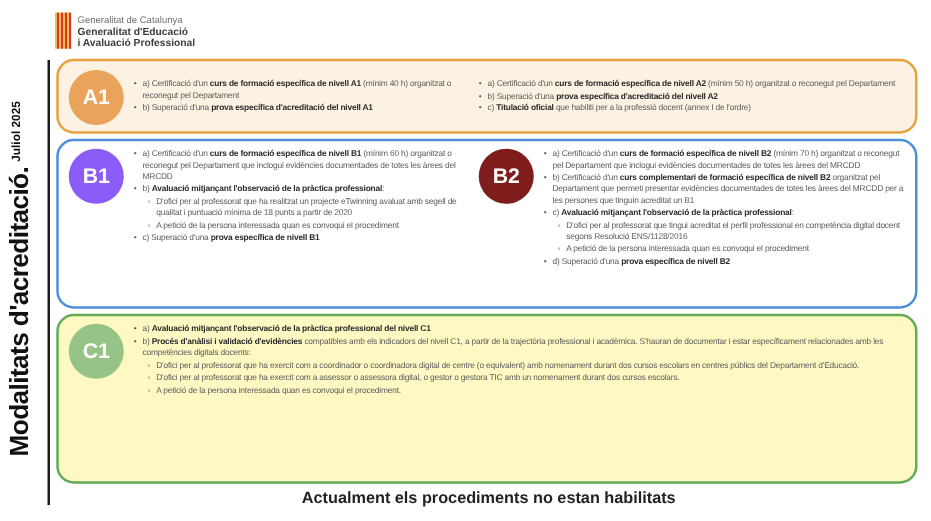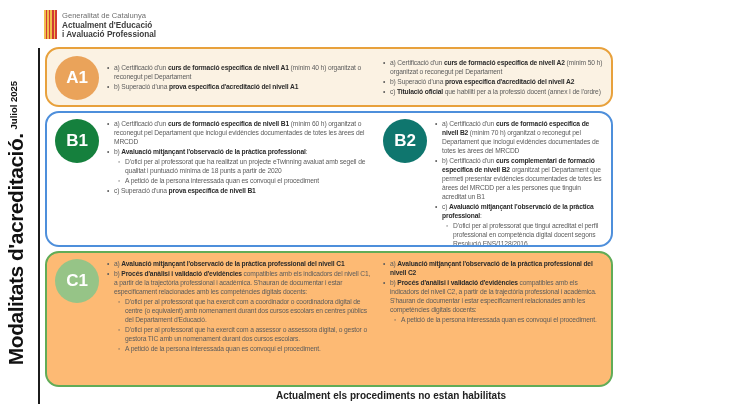--- a/index.html
+++ b/index.html
@@ -15,50 +15,50 @@
   .org .l2,.org .l3{font-weight:bold;color:#3c3c3c;font-size:8.2px;}
   .order{position:absolute;right:10px;top:17px;font-size:11.5px;font-weight:bold;color:#111;}
   
   .vwrap{position:absolute;left:-6px;top:48px;width:44px;height:350px;
     display:flex;align-items:center;justify-content:center;}
   .vtext{transform:rotate(-90deg);white-space:nowrap;font-weight:bold;color:#111;
     font-size:21px;letter-spacing:-0.5px;}
   .vtext .small{font-size:9.5px;letter-spacing:0;vertical-align:6px;margin-left:4px;}
   .vrule{position:absolute;left:38px;top:48px;width:2px;height:356px;background:#1c1c1c;}
   
-  .content{position:absolute;left:45px;top:47px;width:568px;}
+  .content{position:absolute;left:45px;top:47px;width:689px;}
   .row{box-sizing:border-box;border:2px solid #999;border-radius:14px;
     display:flex;padding:4px 8px 4px 8px;overflow:hidden;margin-bottom:4px;}
   .row.h-a{height:60px;}
   .row.h-b{height:136px;}
   .row.h-c{height:136px;}
   .col{display:flex;gap:8px;box-sizing:border-box;}
   .col1{flex:0 0 316px;}
   .col2{flex:1;padding-left:12px;}
   .row.center .col{align-items:center;}
   .badge{flex:0 0 44px;width:44px;height:44px;border-radius:50%;
     display:flex;align-items:center;justify-content:center;
     color:#fff;font-weight:bold;font-size:17px;margin-top:2px;}
   .list{flex:1;padding-top:2px;}
   .item{display:flex;margin:1px 0;font-size:6.7px;line-height:1.34;letter-spacing:-0.15px;color:#5c5c5c;}
   .item .bullet{flex:0 0 7px;color:#5c5c5c;}
   .item.sub{padding-left:11px;}
   .item .b{font-weight:bold;color:#2b2b2b;}
   
   .footnote{position:absolute;left:45px;top:390px;width:692px;text-align:center;
-    font-size:10px;font-weight:bold;color:#222;}
+    font-size:13px;font-weight:bold;color:#222;}
 </style>
 </head>
 <body>
 
 <div class="hdr">
   <div class="flag"></div>
   <div class="org">
     <div class="l1">Generalitat de Catalunya</div>
-    <div class="l2">Actualment d'Educació</div>
+    <div class="l2">Generalitat d'Educació</div>
     <div class="l3">i Avaluació Professional</div>
   </div>
 </div>
 
 <div class="vwrap">
   <div class="vtext">
     <span>Modalitats d'acreditació.</span><span class="small">Juliol 2025</span>
   </div>
 </div>
 <div class="vrule"></div>
@@ -90,21 +90,21 @@
           </div>
           <div class="item">
             <div class="bullet">•</div>
             <div class="txt"><span>c) </span><span class="b">Titulació oficial</span><span> que habiliti per a la professió docent (annex I de l'ordre)</span></div>
           </div>
         </div>
       </div>
     </div>
     <div class="row h-b" style="border-color: rgb(78, 143, 219); background: rgb(255, 255, 255);">
       <div class="col col1">
-        <div class="badge" style="background: #15803d;">B1</div>
+        <div class="badge" style="background: #8b5cf6;">B1</div>
         <div class="list">
           <div class="item">
             <div class="bullet">•</div>
             <div class="txt"><span>a) Certificació d'un </span><span class="b">curs de formació específica de nivell B1</span><span> (mínim 60 h) organitzat o reconegut pel Departament que inclogui evidències documentades de totes les àrees del MRCDD</span></div>
           </div>
           <div class="item">
             <div class="bullet">•</div>
             <div class="txt"><span>b) </span><span class="b">Avaluació mitjançant l'observació de la pràctica professional</span><span>:</span></div>
           </div>
           <div class="item sub">
@@ -115,21 +115,21 @@
             <div class="bullet">◦</div>
             <div class="txt"><span>A petició de la persona interessada quan es convoqui el procediment</span></div>
           </div>
           <div class="item">
             <div class="bullet">•</div>
             <div class="txt"><span>c) Superació d'una </span><span class="b">prova específica de nivell B1</span></div>
           </div>
         </div>
       </div>
       <div class="col col2">
-        <div class="badge" style="background: #0f766e;">B2</div>
+        <div class="badge" style="background: #7f1d1d;">B2</div>
         <div class="list">
           <div class="item">
             <div class="bullet">•</div>
             <div class="txt"><span>a) Certificació d'un </span><span class="b">curs de formació específica de nivell B2</span><span> (mínim 70 h) organitzat o reconegut pel Departament que inclogui evidències documentades de totes les àrees del MRCDD</span></div>
           </div>
           <div class="item">
             <div class="bullet">•</div>
             <div class="txt"><span>b) Certificació d'un </span><span class="b">curs complementari de formació específica de nivell B2</span><span> organitzat pel Departament que permeti presentar evidències documentades de totes les àrees del MRCDD per a les persones que tinguin acreditat un B1</span></div>
           </div>
           <div class="item">
@@ -144,21 +144,21 @@
             <div class="bullet">◦</div>
             <div class="txt"><span>A petició de la persona interessada quan es convoqui el procediment</span></div>
           </div>
           <div class="item">
             <div class="bullet">•</div>
             <div class="txt"><span>d) Superació d'una </span><span class="b">prova específica de nivell B2</span></div>
           </div>
         </div>
       </div>
     </div>
-    <div class="row h-c" style="border-color: rgb(97, 172, 87); background: #fdba74;">
+    <div class="row h-c" style="border-color: rgb(97, 172, 87); background: #fef9c3; flex-direction: column;">
       <div class="col col1">
         <div class="badge" style="background: rgb(150, 196, 135);">C1</div>
         <div class="list">
           <div class="item">
             <div class="bullet">•</div>
             <div class="txt"><span>a) </span><span class="b">Avaluació mitjançant l'observació de la pràctica professional del nivell C1</span></div>
           </div>
           <div class="item">
             <div class="bullet">•</div>
             <div class="txt"><span>b) </span><span class="b">Procés d'anàlisi i validació d'evidències</span><span> compatibles amb els indicadors del nivell C1, a partir de la trajectòria professional i acadèmica. S'hauran de documentar i estar específicament relacionades amb les competències digitals docents:</span></div>

